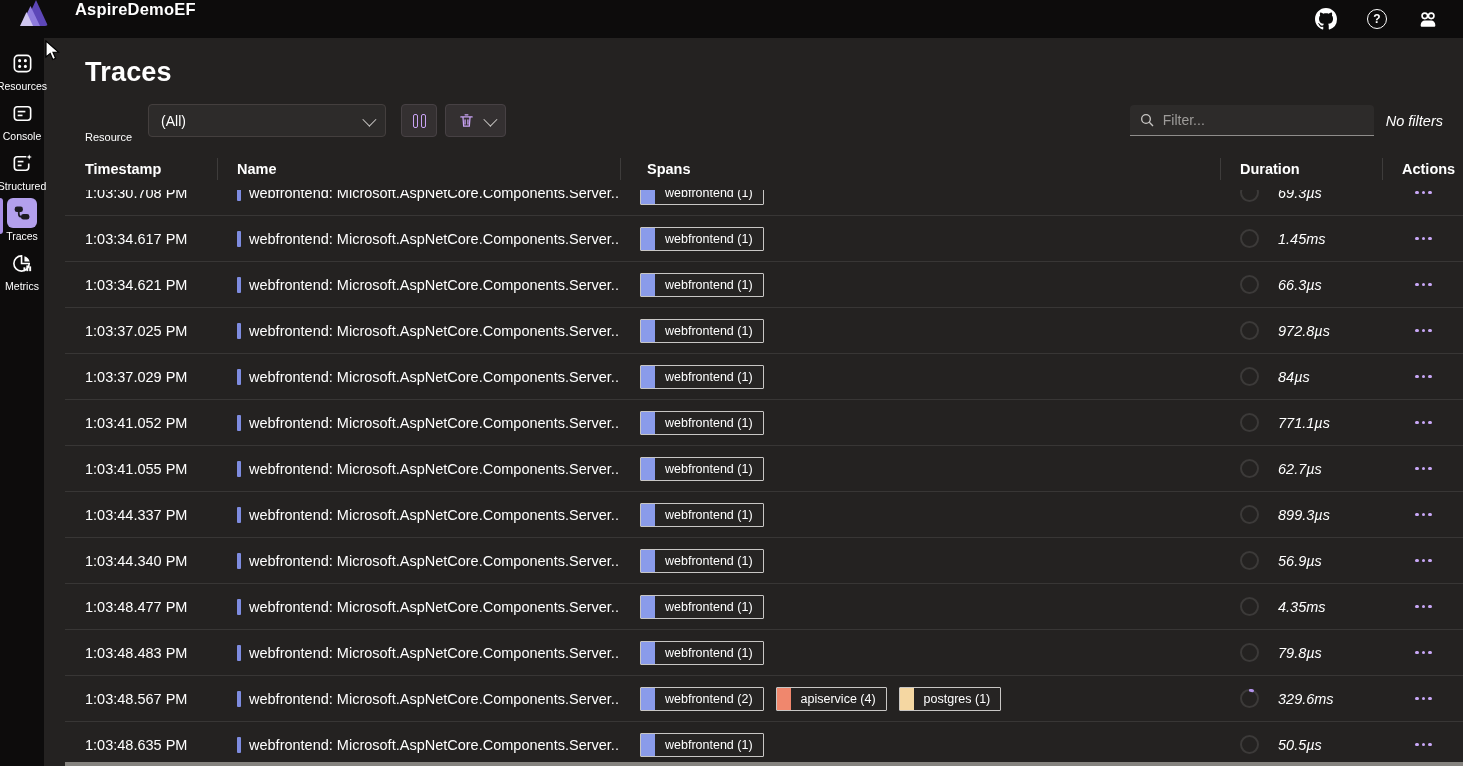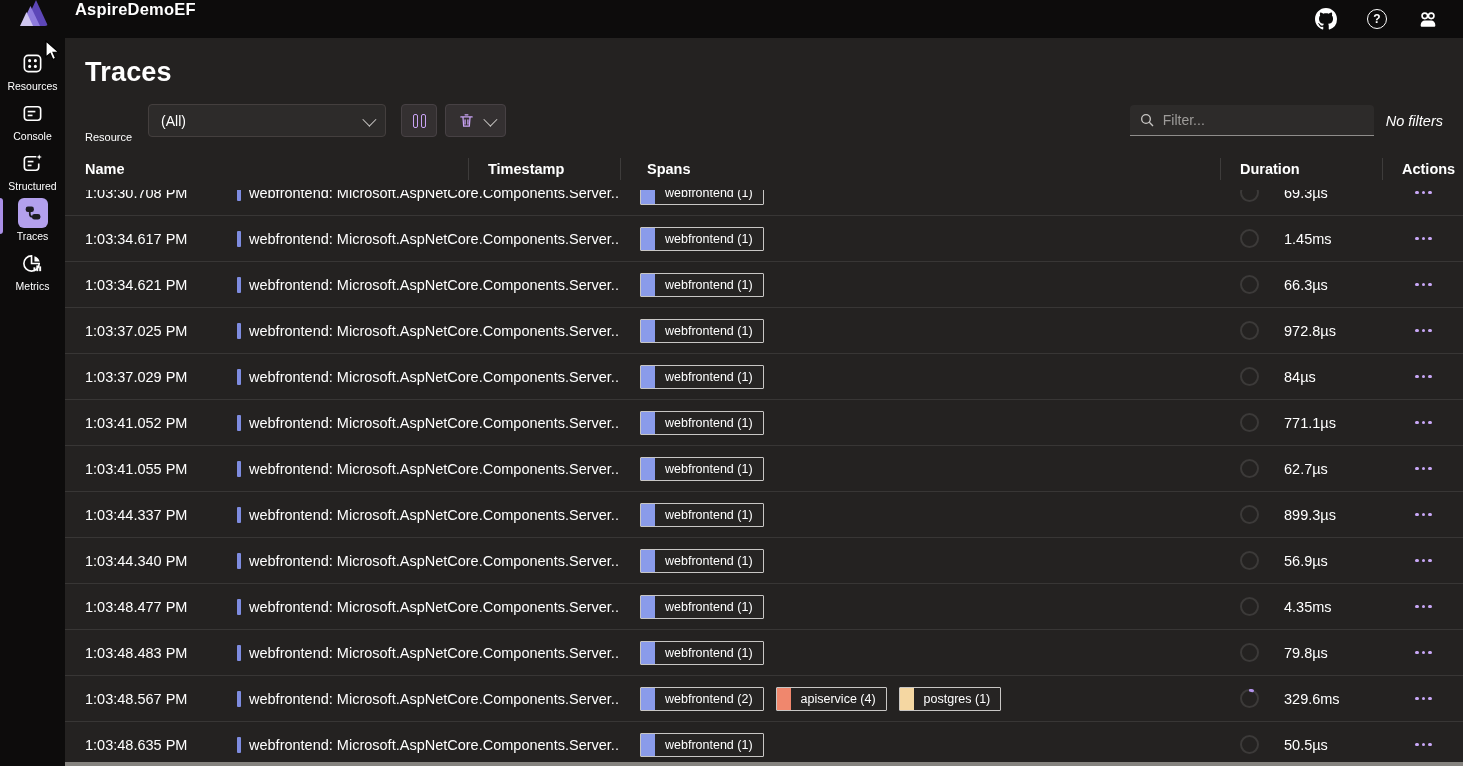--- a/index.html
+++ b/index.html
@@ -16,21 +16,21 @@
   .logo i { position:absolute; display:block; }
   .logo .t1 { inset:0 0 0 4px; background:#5d47b8; clip-path:polygon(50% 0,100% 100%,0 100%); border-radius:3px; }
   .logo .t2 { top:6px; left:1px; width:19px; height:20px; background:#9ا; background:#8f7cdd; clip-path:polygon(50% 0,100% 100%,0 100%); }
   .logo .t3 { top:12px; left:0; width:13px; height:14px; background:#cfc6f0; clip-path:polygon(50% 0,100% 100%,0 100%); }
   .topbar-title { margin-left:27px; font-size:16.5px; font-weight:600; letter-spacing:.2px; }
   .topbar-icons { margin-left:auto; margin-right:24px; display:flex; align-items:center; gap:29px; }
   .tb-icon { width:22px; height:22px; display:flex; align-items:center; justify-content:center; cursor:pointer; }
   .help-circle { width:20px; height:20px; border:1.6px solid #fff; border-radius:50%; display:flex; align-items:center; justify-content:center; font-size:12px; font-weight:700; color:#fff; }
 
   
-  .sidebar { position:absolute; top:38px; left:0; bottom:0; width:65px; background:#0d0c0c; display:flex; flex-direction:column; align-items:center; padding-top:7px; z-index:5; }
+  .sidebar { position:absolute; top:38px; left:0; bottom:0; width:44px; background:#0d0c0c; display:flex; flex-direction:column; align-items:center; padding-top:7px; z-index:5; }
   .side-item { position:relative; width:100%; height:50px; display:flex; flex-direction:column; align-items:center; justify-content:center; cursor:pointer; }
   .icon-box { width:30px; height:30px; border-radius:6px; display:flex; align-items:center; justify-content:center; }
   .side-item.selected .icon-box { background:#b3a0ed; }
   .side-item.selected::before { content:''; position:absolute; left:0; top:3px; height:36px; width:3px; background:#a98fe6; border-radius:0 3px 3px 0; }
   .side-label { font-size:10.5px; margin-top:2px; color:#fff; }
 
   
   .main { position:absolute; left:65px; top:38px; right:0; bottom:0; background:#242221; }
   .page-title { font-size:27px; font-weight:700; margin:19px 0 0 20px; letter-spacing:.2px; }
 
@@ -58,21 +58,21 @@
   .row.clipped { height:26px; overflow:hidden; }
   .row-inner { display:flex; align-items:center; height:45px; width:100%; }
   .row.clipped .row-inner { position:absolute; left:0; right:0; bottom:0; }
   .td { padding-left:20px; display:flex; align-items:center; font-size:14.5px; overflow:hidden; }
   .name-bar { flex:0 0 4px; width:4px; height:16px; background:#7e8ce0; border-radius:1px; margin-right:8px; }
   .name-text { white-space:nowrap; overflow:hidden; }
   .td.col-spans { gap:12px; }
   .badge { display:flex; align-items:stretch; height:24px; border:1px solid #c8c6c4; background:#262423; border-radius:1px; flex:0 0 auto; }
   .badge .strip { width:14px; }
   .badge .blabel { display:flex; align-items:center; padding:0 10px; font-size:12.5px; white-space:nowrap; }
-  .td.col-dur { gap:25px; }
+  .td.col-dur { gap:19px;font-style:italic; }
   .ring { flex:0 0 19px; width:19px; height:19px; border-radius:50%; border:2.5px solid #3c3a39; position:relative; }
   .ring.arc::after { content:''; position:absolute; top:-2.5px; left:7px; width:5px; height:2.5px; background:#b392ec; border-radius:2px; transform:rotate(10deg); }
   .dots { display:flex; gap:3px; margin-left:9px; cursor:pointer; padding:6px 4px; }
   .dots i { width:3.5px; height:3.5px; border-radius:50%; background:#c9a8f7; display:block; }
 
   .hscroll { position:absolute; left:0; right:0; bottom:0; height:4px; background:#85837f; }
 
   .cursor { position:absolute; left:45px; top:40px; z-index:20; pointer-events:none; }
 </style>
 </head>
@@ -191,22 +191,22 @@
       <svg width="16" height="16" viewBox="0 0 24 24" fill="none" stroke="#c8c6c4" stroke-width="2" style="margin-right:8px">
         <circle cx="10.5" cy="10.5" r="6.5"></circle>
           <line x1="15.5" y1="15.5" x2="21" y2="21"></line>
       </svg>
       <input type="text" value="" placeholder="Filter..." style="">
     </div>
     <span class="no-filters">No filters</span>
   </div>
 
   <div class="thead">
+    <div class="th col-ts">Timestamp</div>
     <div class="th col-name">Name</div>
-    <div class="th col-ts">Timestamp</div>
     <div class="th col-spans">Spans</div>
     <div class="th col-dur">Duration</div>
     <div class="th col-act">Actions</div>
   </div>
 
   <div class="tbody">
       <div class="row clipped">
         <div class="row-inner">
           <div class="td col-ts">1:03:30.708 PM</div>
           <div class="td col-name">

